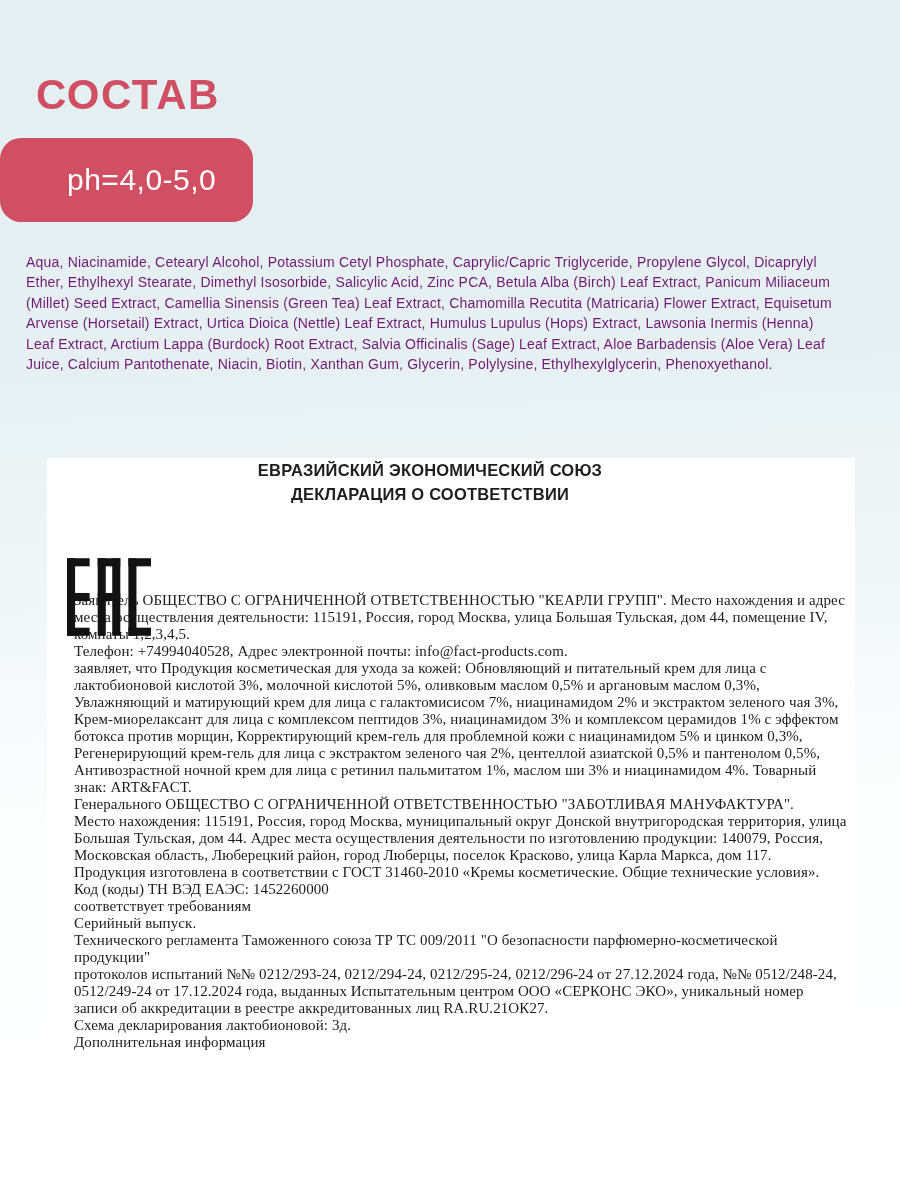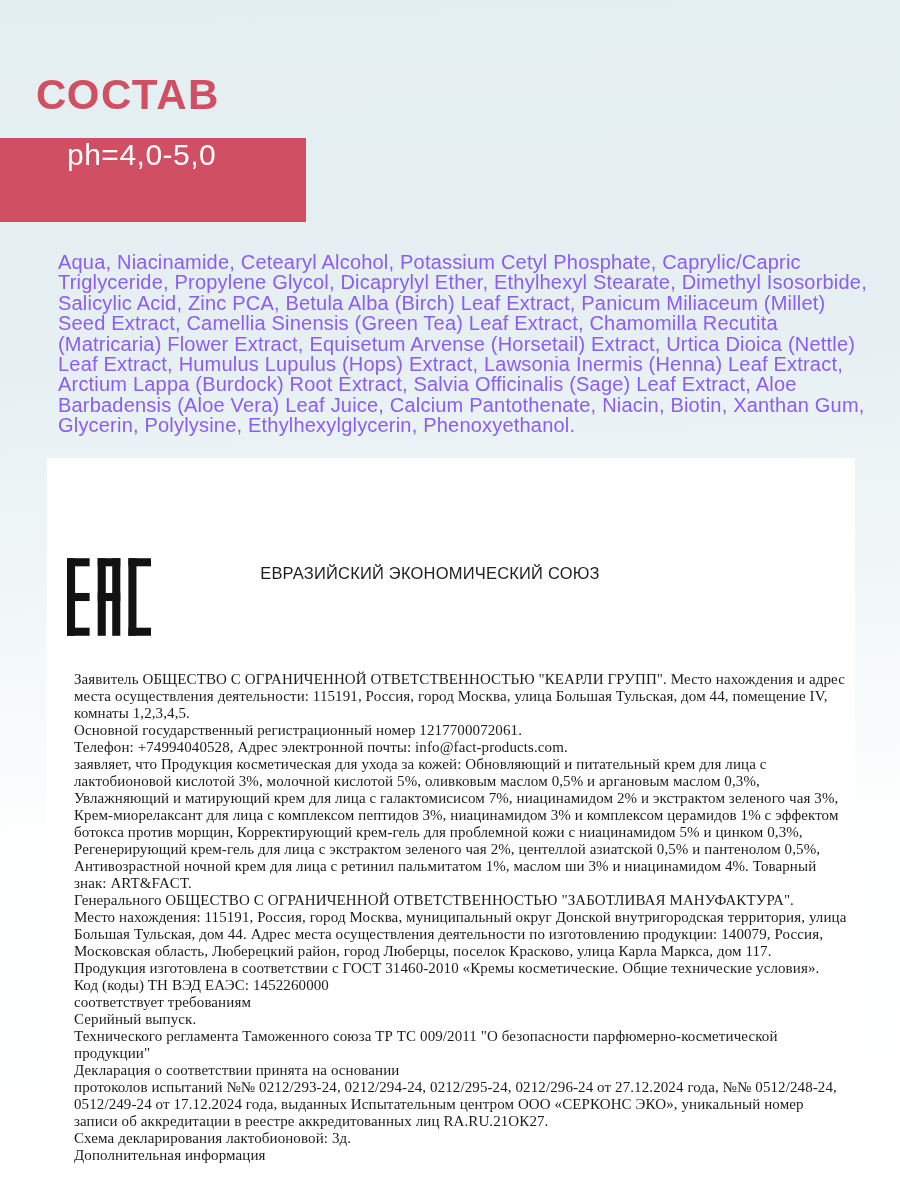--- a/index.html
+++ b/index.html
@@ -9,43 +9,43 @@
     overflow:hidden;
     background:linear-gradient(178deg,#e4eff2 0%,#e6f0f2 30%,#f3f8fa 52%,#fdfefe 68%,#ffffff 100%);
     font-family:"Liberation Sans",sans-serif;
   }
   .page-title{
     position:absolute;left:36px;top:74px;
     font-size:42px;font-weight:700;letter-spacing:1.5px;
     color:#d04f63;line-height:1;
   }
   .ph-banner{
-    position:absolute;left:0;top:138px;width:306px;height:84px;
-    background:#d04f63;display:flex;align-items:flex-start;
+    position:absolute;left:0;top:138px;width:253px;height:84px;
+    background:#d04f63;display:flex;align-items:center;border-radius:21px;
   }
   .ph-banner span{
     color:#ffffff;font-size:30px;letter-spacing:0.5px;
     padding-left:67px;font-weight:400;
   }
   .ingredients{
-    position:absolute;left:58px;top:252px;width:815px;
-    font-size:20px;line-height:20.4px;letter-spacing:0.2px;
-    color:#8b5cf6;
+    position:absolute;left:26px;top:252px;width:815px;
+    font-size:14px;line-height:20.4px;letter-spacing:0.2px;
+    color:#701a75;
   }
   .doc{
     position:absolute;left:47px;top:458px;width:808px;height:742px;
     background:#ffffff;overflow:hidden;
   }
   .eac-logo{
     position:absolute;left:20px;top:99px;width:84px;height:80px;
   }
   .doc-titles{
-    margin-top:103px;width:100%;text-align:center;
+    width:100%;text-align:center;
     transform:translateX(-21px);
-    font-weight:400;font-size:16.5px;line-height:24px;letter-spacing:0.2px;
+    font-weight:700;font-size:16.5px;line-height:24px;letter-spacing:0.2px;
     color:#1e1e1e;
   }
   .doc-body{
     margin:86px 8px 0 27px;
     font-family:"Liberation Serif",serif;
     font-size:15px;line-height:17px;letter-spacing:0.1px;
     color:#1c1c1c;
   }
   .doc-body p{margin:0;}
   .doc-body b{font-weight:400;text-align:center;}
@@ -76,32 +76,31 @@
       <rect x="38" y="43" width="28" height="10"></rect>
 
       <rect x="76" y="0" width="10" height="96"></rect>
       <rect x="76" y="0" width="28" height="10"></rect>
       <rect x="76" y="86" width="28" height="10"></rect>
     </g>
   </svg>
 
   <div class="doc-titles">
     <div>ЕВРАЗИЙСКИЙ ЭКОНОМИЧЕСКИЙ СОЮЗ</div>
+    <div>ДЕКЛАРАЦИЯ О СООТВЕТСТВИИ</div>
   </div>
 
   <div class="doc-body">
       <p><b>Заявитель</b><span> ОБЩЕСТВО С ОГРАНИЧЕННОЙ ОТВЕТСТВЕННОСТЬЮ "КЕАРЛИ ГРУПП". Место нахождения и адрес места осуществления деятельности: 115191, Россия, город Москва, улица Большая Тульская, дом 44, помещение IV, комнаты 1,2,3,4,5.</span></p>
-      <p><span>Основной государственный регистрационный номер 1217700072061.</span></p>
       <p><span>Телефон: +74994040528, Адрес электронной почты: info@fact-products.com.</span></p>
       <p><b>заявляет, что</b><span> Продукция косметическая для ухода за кожей: Обновляющий и питательный крем для лица с лактобионовой кислотой 3%, молочной кислотой 5%, оливковым маслом 0,5% и аргановым маслом 0,3%, Увлажняющий и матирующий крем для лица с галактомисисом 7%, ниацинамидом 2% и экстрактом зеленого чая 3%, Крем-миорелаксант для лица с комплексом пептидов 3%, ниацинамидом 3% и комплексом церамидов 1% с эффектом ботокса против морщин, Корректирующий крем-гель для проблемной кожи с ниацинамидом 5% и цинком 0,3%, Регенерирующий крем-гель для лица с экстрактом зеленого чая 2%, центеллой азиатской 0,5% и пантенолом 0,5%, Антивозрастной ночной крем для лица с ретинил пальмитатом 1%, маслом ши 3% и ниацинамидом 4%. Товарный знак: ART&amp;FACT.</span></p>
       <p><b>Генерального</b><span> ОБЩЕСТВО С ОГРАНИЧЕННОЙ ОТВЕТСТВЕННОСТЬЮ "ЗАБОТЛИВАЯ МАНУФАКТУРА".</span></p>
       <p><span>Место нахождения: 115191, Россия, город Москва, муниципальный округ Донской внутригородская территория, улица Большая Тульская, дом 44. Адрес места осуществления деятельности по изготовлению продукции: 140079, Россия, Московская область, Люберецкий район, город Люберцы, поселок Красково, улица Карла Маркса, дом 117.</span></p>
       <p><span>Продукция изготовлена в соответствии с ГОСТ 31460-2010 «Кремы косметические. Общие технические условия».</span></p>
       <p><span>Код (коды) ТН ВЭД ЕАЭС: 1452260000</span></p>
       <p><b>соответствует требованиям</b></p>
       <p><span>Серийный выпуск.</span></p>
       <p><span>Технического регламента Таможенного союза ТР ТС 009/2011 "О безопасности парфюмерно-косметической продукции"</span></p>
-      <p><b>Декларация о соответствии принята на основании</b></p>
       <p><span>протоколов испытаний №№ 0212/293-24, 0212/294-24, 0212/295-24, 0212/296-24 от 27.12.2024 года, №№ 0512/248-24, 0512/249-24 от 17.12.2024 года, выданных Испытательным центром ООО «СЕРКОНС ЭКО», уникальный номер записи об аккредитации в реестре аккредитованных лиц RA.RU.21ОК27.</span></p>
       <p><span>Схема декларирования лактобионовой: 3д.</span></p>
       <p><b>Дополнительная информация</b></p>
     </div>
 </div>
 
 </body></html>

